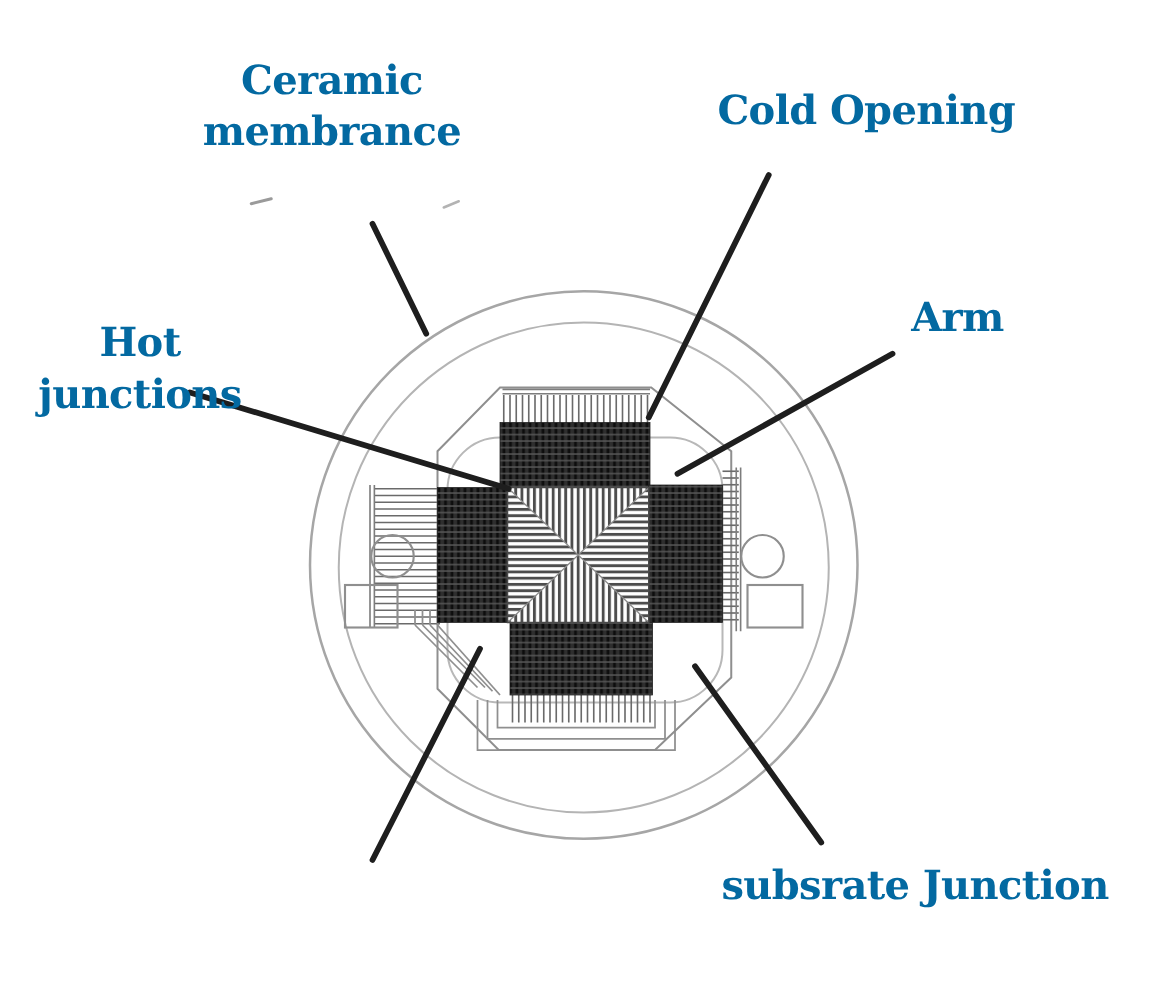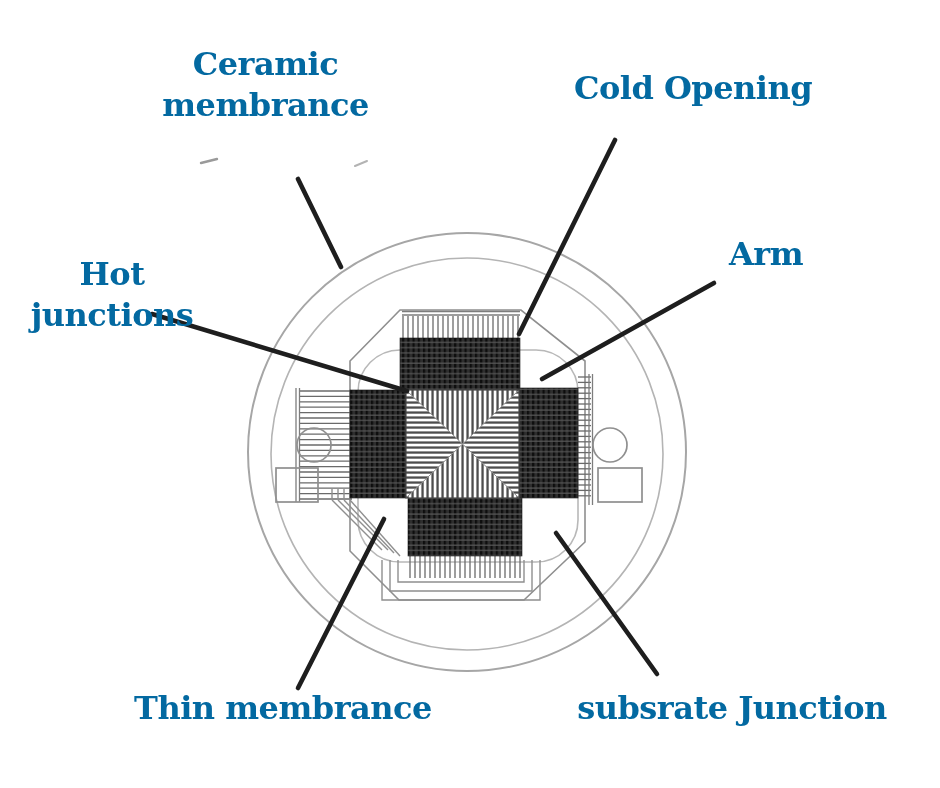--- a/index.html
+++ b/index.html
@@ -223,17 +223,16 @@
 
   <div class="label" style="left:538px; top:68px; width:310px;">Cold Opening</div>
 
   <div class="label" style="left:706px; top:234px; width:120px;">Arm</div>
 
   <div class="label" style="left:2px; top:254px; width:220px;">
     <span class="ln">Hot</span>
     <span class="ln">junctions</span>
   </div>
 
-  <div class="label" style="left:88px; top:688px; width:390px;">Thin membrance</div>
 
   <div class="label" style="left:532px; top:688px; width:400px;">subsrate Junction</div>
 
 </div>
 
 </body></html>

